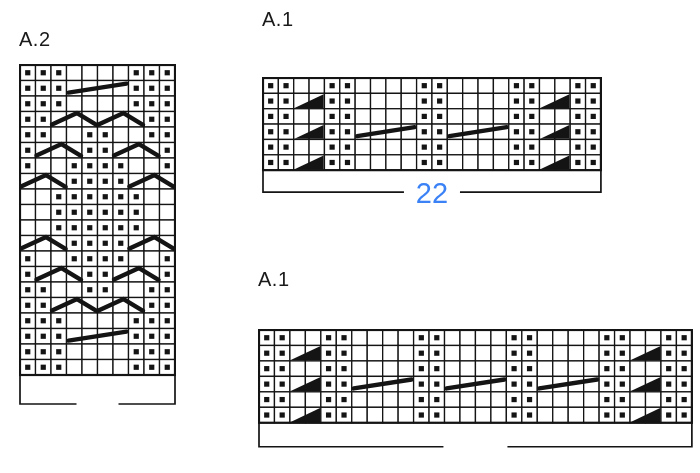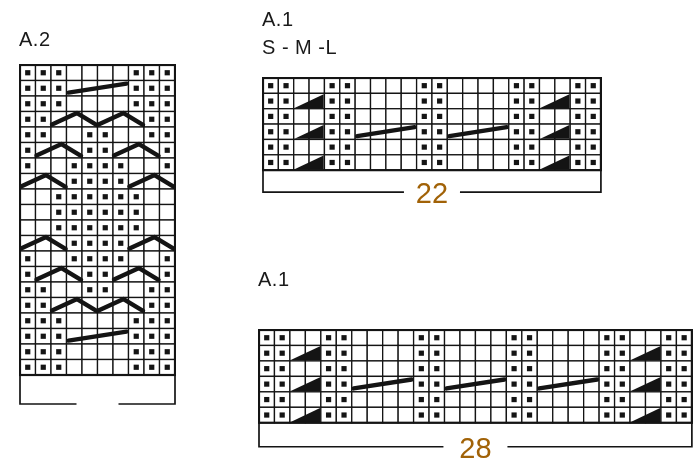--- a/index.html
+++ b/index.html
@@ -15,21 +15,21 @@
     font-size:20px;line-height:22px;letter-spacing:0.5px;
     color:#1a1a1a;white-space:nowrap;
   }
   .chart-subtitle{
     position:absolute;left:0;
     font-size:20px;line-height:22px;letter-spacing:0.5px;
     color:#1a1a1a;white-space:nowrap;
   }
   .count-label{
     position:absolute;left:0;width:100%;text-align:center;
-    font-size:29px;line-height:30px;color:#a16207;
+    font-size:29px;line-height:30px;color:#3b82f6;
   }
   .grid-holder{position:absolute;left:0;top:0;}
   svg{display:block;}
 
   
   #chart-a2{left:19px;top:64px;width:179px;height:360px;}
   #chart-a2 .chart-title{top:-36px;}
   #chart-a2 .count-label{top:326px;}
 
   #chart-a1s{left:262px;top:77px;width:340px;height:140px;}
@@ -372,21 +372,20 @@
         <polyline points="79.5,246.52 104.54,235.05 124,246.985" fill="none" stroke="#141414" stroke-width="4.4" stroke-linecap="round" stroke-linejoin="round"></polyline>
         <line x1="49.5" y1="276.59" x2="107.5" y2="267.6" stroke="#141414" stroke-width="4.4" stroke-linecap="round"></line>
         <rect x="1" y="1" width="155" height="310" fill="none" stroke="#141414" stroke-width="2.2"></rect>
         <path d="M 1 311 L 1 340 L 57.5 340 M 156 311 L 156 340 L 99.5 340" fill="none" stroke="#141414" stroke-width="1.7"></path>
       </svg>
     </div>
 </div>
 
 <div id="chart-a1s" class="chart">
   <div class="chart-title">A.1</div>
-  <div class="chart-subtitle">S - M -L</div>
   <div class="grid-holder">
       <svg width="340" height="118">
         <rect x="1" y="1" width="15.36" height="15.36" fill="#ffffff" stroke="#141414" stroke-width="1.3"></rect>
         <rect x="16.36" y="1" width="15.36" height="15.36" fill="#ffffff" stroke="#141414" stroke-width="1.3"></rect>
         <rect x="31.72" y="1" width="15.36" height="15.36" fill="#ffffff" stroke="#141414" stroke-width="1.3"></rect>
         <rect x="47.08" y="1" width="15.36" height="15.36" fill="#ffffff" stroke="#141414" stroke-width="1.3"></rect>
         <rect x="62.44" y="1" width="15.36" height="15.36" fill="#ffffff" stroke="#141414" stroke-width="1.3"></rect>
         <rect x="77.8" y="1" width="15.36" height="15.36" fill="#ffffff" stroke="#141414" stroke-width="1.3"></rect>
         <rect x="93.16" y="1" width="15.36" height="15.36" fill="#ffffff" stroke="#141414" stroke-width="1.3"></rect>
         <rect x="108.52" y="1" width="15.36" height="15.36" fill="#ffffff" stroke="#141414" stroke-width="1.3"></rect>
@@ -839,14 +838,13 @@
         <line x1="95.76" y1="59.4388" x2="153.60000000000002" y2="50.472" stroke="#141414" stroke-width="4.4" stroke-linecap="round"></line>
         <line x1="188.52" y1="59.4388" x2="246.36" y2="50.472" stroke="#141414" stroke-width="4.4" stroke-linecap="round"></line>
         <line x1="281.28000000000003" y1="59.4388" x2="339.12" y2="50.472" stroke="#141414" stroke-width="4.4" stroke-linecap="round"></line>
         <polygon points="372.84000000000003,62.040000000000006 402.16,48.18 402.16,62.040000000000006" fill="#141414"></polygon>
         <polygon points="32.72,92.96000000000002 62.040000000000006,79.10000000000001 62.040000000000006,92.96000000000002" fill="#141414"></polygon>
         <polygon points="372.84000000000003,92.96000000000002 402.16,79.10000000000001 402.16,92.96000000000002" fill="#141414"></polygon>
         <rect x="1" y="1" width="432.88" height="92.76" fill="none" stroke="#141414" stroke-width="2.2"></rect>
         <path d="M 1 93.76 L 1 117.76 L 185.44 117.76 M 433.88 93.76 L 433.88 117.76 L 249.44 117.76" fill="none" stroke="#141414" stroke-width="1.7"></path>
       </svg>
     </div>
-  <div class="count-label">28</div>
 </div>
 
 </body></html>

